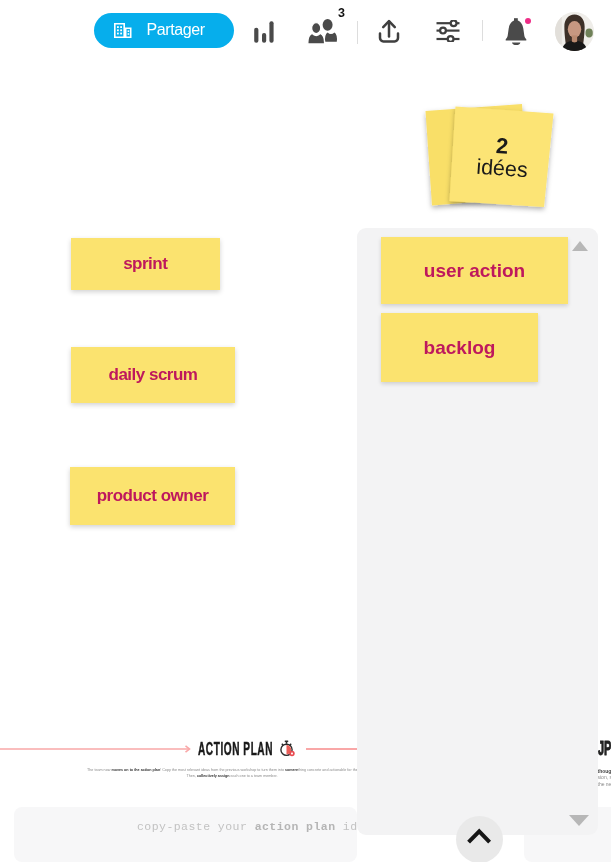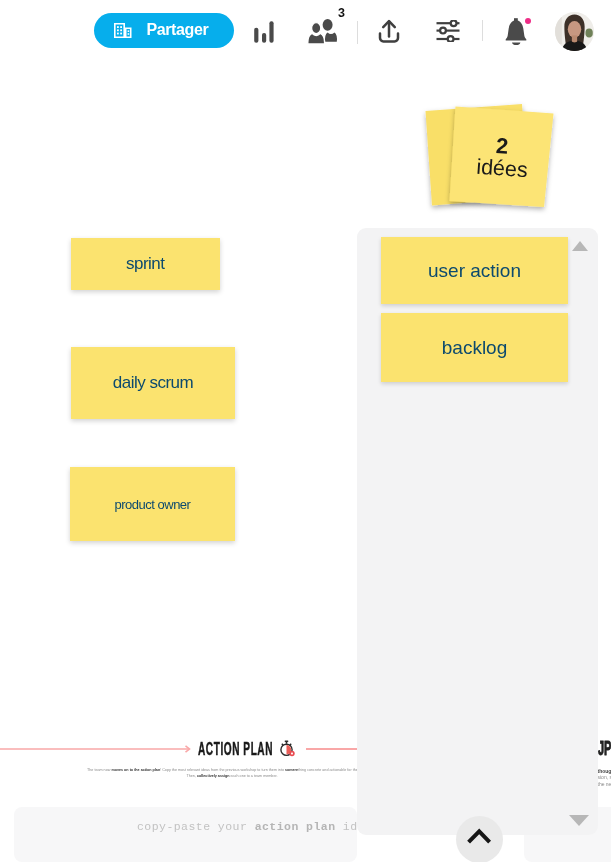--- a/index.html
+++ b/index.html
@@ -1,40 +1,40 @@
 <!DOCTYPE html>
 <html><head>
 <meta charset="utf-8">
 <style>
   html,body{margin:0;padding:0;}
   body{width:611px;height:862px;background:#fff;overflow:hidden;position:relative;
        font-family:"Liberation Sans",sans-serif;}
   .abs{position:absolute;}
   .note{position:absolute;background:#FBE36F;box-shadow:0 2px 5px rgba(0,0,0,0.18);
-        display:flex;align-items:center;justify-content:center;color:#0c4a6e;}
+        display:flex;align-items:center;justify-content:center;color:#be185d;font-weight:bold;}
 </style>
 </head>
 <body>
 
 <div class="abs" id="btnPartager" style="left:93.5px;top:12.5px;width:140px;height:35.5px;border-radius:18px;background:#06AEEC;display:flex;align-items:center;">
   <svg style="margin-left:19px;" width="19" height="17" viewBox="0 0 19 17">
     <g fill="#fff">
       <path d="M1 1 h11 v15 h-11 z M2.6 2.6 v11.8 h7.8 V2.6 z" fill-rule="evenodd"></path>
       <rect x="4" y="4.2" width="1.8" height="1.8"></rect>
         <rect x="7.2" y="4.2" width="1.8" height="1.8"></rect>
       <rect x="4" y="7.4" width="1.8" height="1.8"></rect>
         <rect x="7.2" y="7.4" width="1.8" height="1.8"></rect>
       <rect x="4" y="10.6" width="1.8" height="1.8"></rect>
         <rect x="7.2" y="10.6" width="1.8" height="1.8"></rect>
       <path d="M12 5.5 h6.5 v10.5 h-6.5 z M13.5 7 v7.4 h3.4 V7 z" fill-rule="evenodd"></path>
       <rect x="14.6" y="8.4" width="1.6" height="1.6"></rect>
         <rect x="14.6" y="11.2" width="1.6" height="1.6"></rect>
     </g>
   </svg>
-  <span style="margin-left:15px;color:#fff;font-size:16px;font-weight:bold;letter-spacing:-0.4px;">Partager</span>
+  <span style="margin-left:15px;color:#fff;font-size:16px;font-weight:normal;letter-spacing:-0.4px;">Partager</span>
 </div>
 
 <svg class="abs" style="left:254px;top:21px;" width="20" height="22" viewBox="0 0 20 22">
   <g fill="#4A4A4A">
     <rect x="0.2" y="6.7" width="4.2" height="15" rx="2"></rect>
     <rect x="8" y="11.9" width="4.2" height="9.8" rx="2"></rect>
     <rect x="15.4" y="0.2" width="4.2" height="21.5" rx="2"></rect>
   </g>
 </svg>
 
@@ -92,22 +92,22 @@
     <ellipse cx="35" cy="21.5" rx="3.8" ry="4.6" fill="#708159"></ellipse>
     <path d="M20 2.6 C13.5 2.6 9.6 7.8 9.6 14.8 C9.6 23 10.6 29 12 40 L28 40 C29.4 29 30.4 23 30.4 14.8 C30.4 7.8 26.5 2.6 20 2.6 Z" fill="#3D3028"></path>
     <ellipse cx="20" cy="17.8" rx="6.9" ry="8.5" fill="#C79881"></ellipse>
     <path d="M20 4.8 C14.6 4.8 11.4 8.9 11.8 15.6 C13.2 10.4 16.1 8.5 20 8.5 C23.9 8.5 26.8 10.4 28.2 15.6 C28.6 8.9 25.4 4.8 20 4.8 Z" fill="#3D3028"></path>
     <rect x="17.3" y="24" width="5.4" height="7" fill="#BA8A70"></rect>
     <path d="M6.5 40 C8.5 32 13.5 30.2 16.5 29.7 L20 32 L23.5 29.7 C26.5 30.2 31.5 32 33.5 40 Z" fill="#181818"></path>
   </g>
 </svg>
 
 <div class="note" style="left:70.5px;top:238px;width:149.5px;height:52px;font-size:17px;letter-spacing:-0.5px;">sprint</div>
-<div class="note" style="left:71px;top:347px;width:164px;height:72px;font-size:17px;letter-spacing:-0.5px;">daily scrum</div>
-<div class="note" style="left:70px;top:467px;width:165px;height:74px;font-size:13px;letter-spacing:-0.5px;">product owner</div>
+<div class="note" style="left:71px;top:347px;width:164px;height:56px;font-size:17px;letter-spacing:-0.5px;">daily scrum</div>
+<div class="note" style="left:70px;top:467px;width:165px;height:58px;font-size:17px;letter-spacing:-0.5px;">product owner</div>
 
 <svg class="abs" style="left:415px;top:94px;" width="150" height="122" viewBox="415 94 150 122">
   <defs>
     <filter id="pileshadow" x="-20%" y="-20%" width="140%" height="140%">
       <feDropShadow dx="0" dy="2.5" stdDeviation="2.5" flood-color="#000" flood-opacity="0.3"></feDropShadow>
     </filter>
   </defs>
   <polygon points="425.5,111 522,104 528.5,197.5 432,205.5" fill="#F9DF68" filter="url(#pileshadow)"></polygon>
   <polygon points="455.5,106.5 553.5,113.5 544,207 449.5,201" fill="#FCE475" filter="url(#pileshadow)"></polygon>
   <text x="502" y="153.5" font-size="22" font-weight="bold" fill="#1A1A1A" text-anchor="middle" transform="rotate(4 502 147)">2</text>
@@ -138,20 +138,20 @@
 
 <div class="abs" style="left:597.5px;top:737px;font-size:20px;font-weight:bold;color:#222;transform:scaleX(0.55);transform-origin:0 0;white-space:nowrap;-webkit-text-stroke:0.9px #222;">JP</div>
 <div class="abs" style="left:597.5px;top:768.2px;font-size:5px;line-height:6.2px;color:#8a8a8a;white-space:nowrap;"><b style="color:#444;">thoug</b><br>sion, s<br>the ne</div>
 
 <div class="abs" style="left:14px;top:806.5px;width:343px;height:55.5px;background:#F7F7F8;border-radius:8px;"></div>
 <div class="abs" style="left:137px;top:819.5px;font-size:11.5px;color:#C2C2C2;letter-spacing:0.45px;white-space:nowrap;font-family:Liberation Mono, monospace;">copy-paste your <b style="color:#B5B5B5;">action plan</b> ideas here</div>
 <div class="abs" style="left:524px;top:806.5px;width:87px;height:55.5px;background:#F7F7F8;border-radius:8px 0 0 8px;"></div>
 
 <div class="abs" style="left:357px;top:228px;width:240.5px;height:606.5px;background:#F3F3F4;border-radius:9px;"></div>
 <div class="note" style="left:381px;top:237px;width:187px;height:67px;font-size:19px;box-shadow:0 2px 4px rgba(0,0,0,0.15);">user action</div>
-<div class="note" style="left:381px;top:313px;width:187px;height:69px;font-size:19px;box-shadow:0 2px 4px rgba(0,0,0,0.15);">backlog</div>
+<div class="note" style="left:381px;top:313px;width:157px;height:69px;font-size:19px;box-shadow:0 2px 4px rgba(0,0,0,0.15);">backlog</div>
 <div class="abs" style="left:571.5px;top:240.5px;width:0;height:0;border-left:8.2px solid transparent;border-right:8.2px solid transparent;border-bottom:10.5px solid #B7B7B7;"></div>
 <div class="abs" style="left:568.5px;top:815px;width:0;height:0;border-left:10px solid transparent;border-right:10px solid transparent;border-top:11.5px solid #B7B7B7;"></div>
 
 <div class="abs" style="left:456px;top:816px;width:47px;height:47px;border-radius:50%;background:#E9E9E9;"></div>
 <svg class="abs" style="left:456px;top:816px;" width="47" height="47" viewBox="0 0 47 47">
   <polyline points="12.6,26.2 23.2,15.4 33.6,26.2" fill="none" stroke="#161616" stroke-width="4"></polyline>
 </svg>
 
 </body></html>

